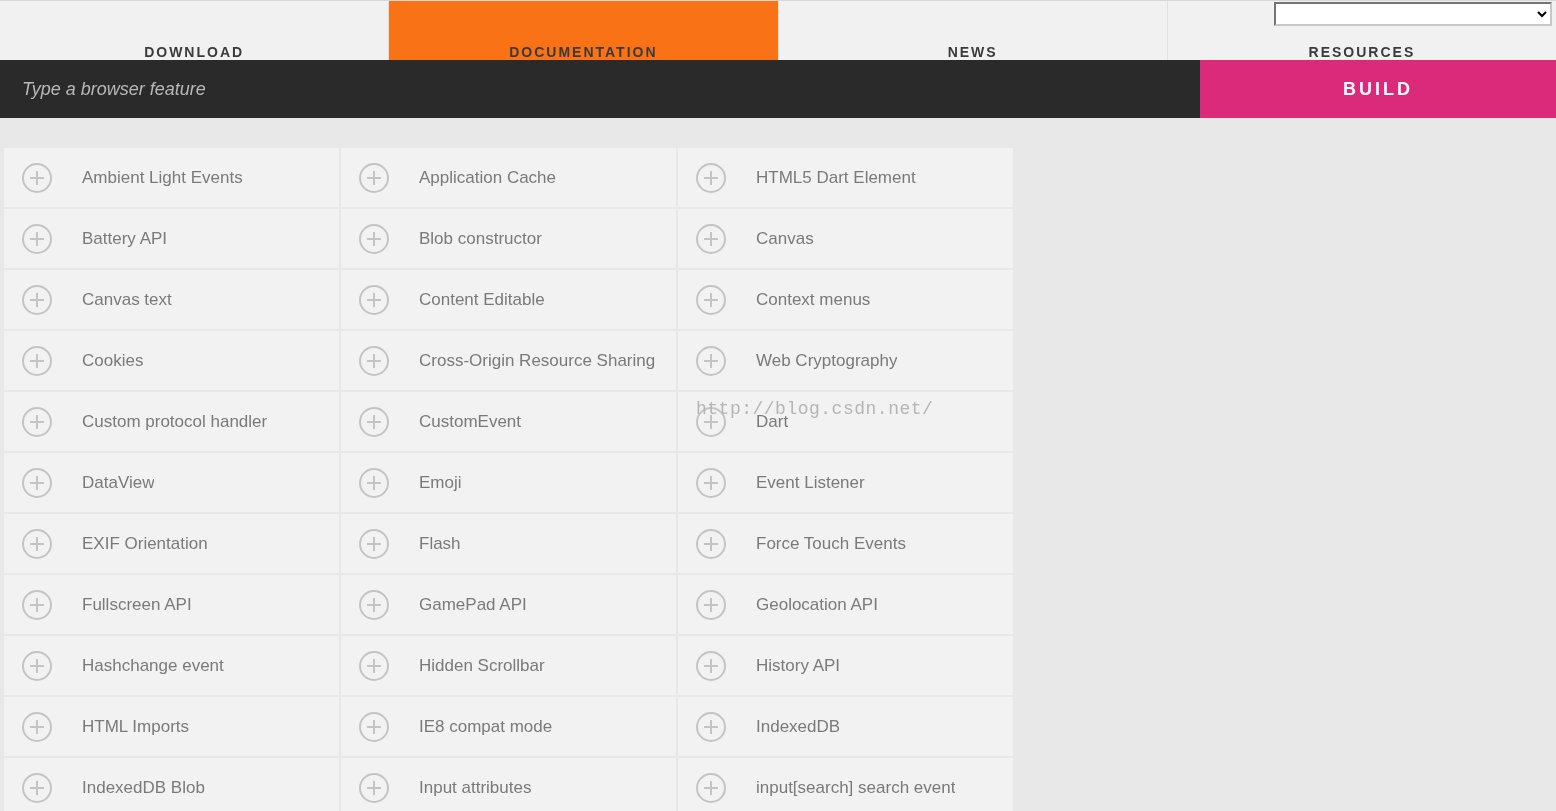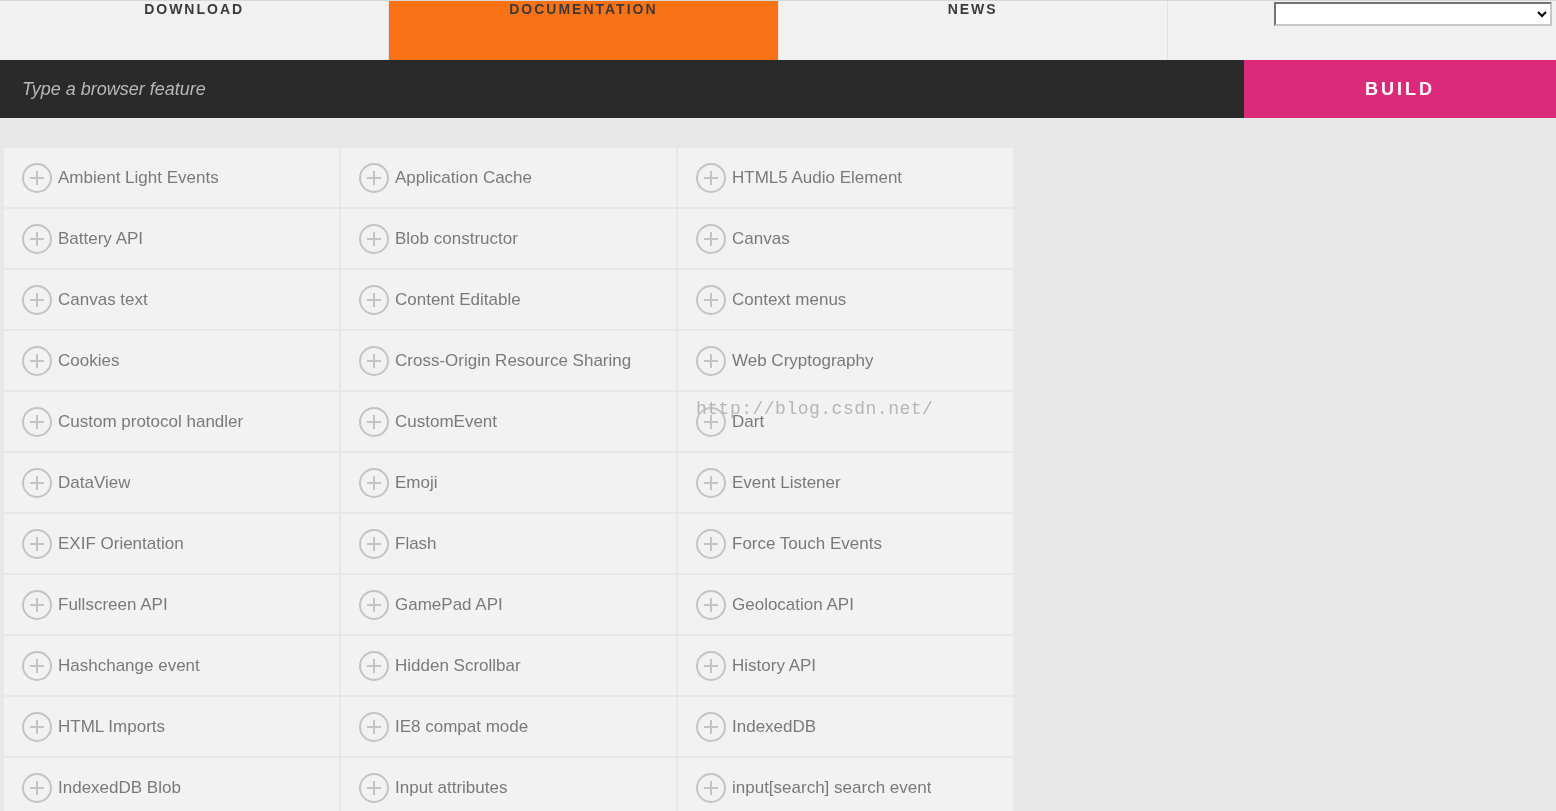--- a/index.html
+++ b/index.html
@@ -14,21 +14,21 @@
   
   .tab-bar {
     display: flex;
     height: 60px;
     background: #f4f4f4;
     border-top: 1px solid #d8d8d8;
   }
   .tab {
     flex: 1;
     display: flex;
-    align-items: flex-start;
+    align-items: flex-end;
     justify-content: center;
     font-size: 14px;
     letter-spacing: 2px;
     color: #3a3a3a;
     font-weight: 600;
     border-right: 1px solid #e1e1e1;
     cursor: pointer;
     background: #f1f1f1;
   }
   .tab.active {
@@ -63,21 +63,21 @@
     font-size: 18px;
     font-style: italic;
     padding: 0 22px;
     font-family: Liberation Sans, sans-serif;
   }
   .search-input::placeholder {
     color: #b8b8b8;
     font-style: italic;
   }
   .build-btn {
-    width: 312px;
+    width: 356px;
     background: #db2a7a;
     color: #fff;
     border: none;
     font-size: 18px;
     letter-spacing: 3px;
     font-weight: 600;
     cursor: pointer;
   }
 
   
@@ -111,21 +111,21 @@
     position: absolute;
     background: #c4c4c4;
   }
   .plus-icon::before {
     left: 6px; right: 6px; top: 50%; height: 2px; margin-top: -1px;
   }
   .plus-icon::after {
     top: 6px; bottom: 6px; left: 50%; width: 2px; margin-left: -1px;
   }
   .feature-label {
-    margin-left: 6px;
+    margin-left: 30px;
     font-size: 17px;
     color: #7a7a7a;
     white-space: nowrap;
     overflow: hidden;
     text-overflow: ellipsis;
   }
 
   
   .watermark {
     position: absolute;
@@ -169,21 +169,21 @@
       <div class="feature-cell">
         <span class="plus-icon"></span>
         <span class="feature-label">Ambient Light Events</span>
       </div>
       <div class="feature-cell">
         <span class="plus-icon"></span>
         <span class="feature-label">Application Cache</span>
       </div>
       <div class="feature-cell">
         <span class="plus-icon"></span>
-        <span class="feature-label">HTML5 Audio Element</span>
+        <span class="feature-label">HTML5 Dart Element</span>
       </div>
       <div class="feature-cell">
         <span class="plus-icon"></span>
         <span class="feature-label">Battery API</span>
       </div>
       <div class="feature-cell">
         <span class="plus-icon"></span>
         <span class="feature-label">Blob constructor</span>
       </div>
       <div class="feature-cell">

